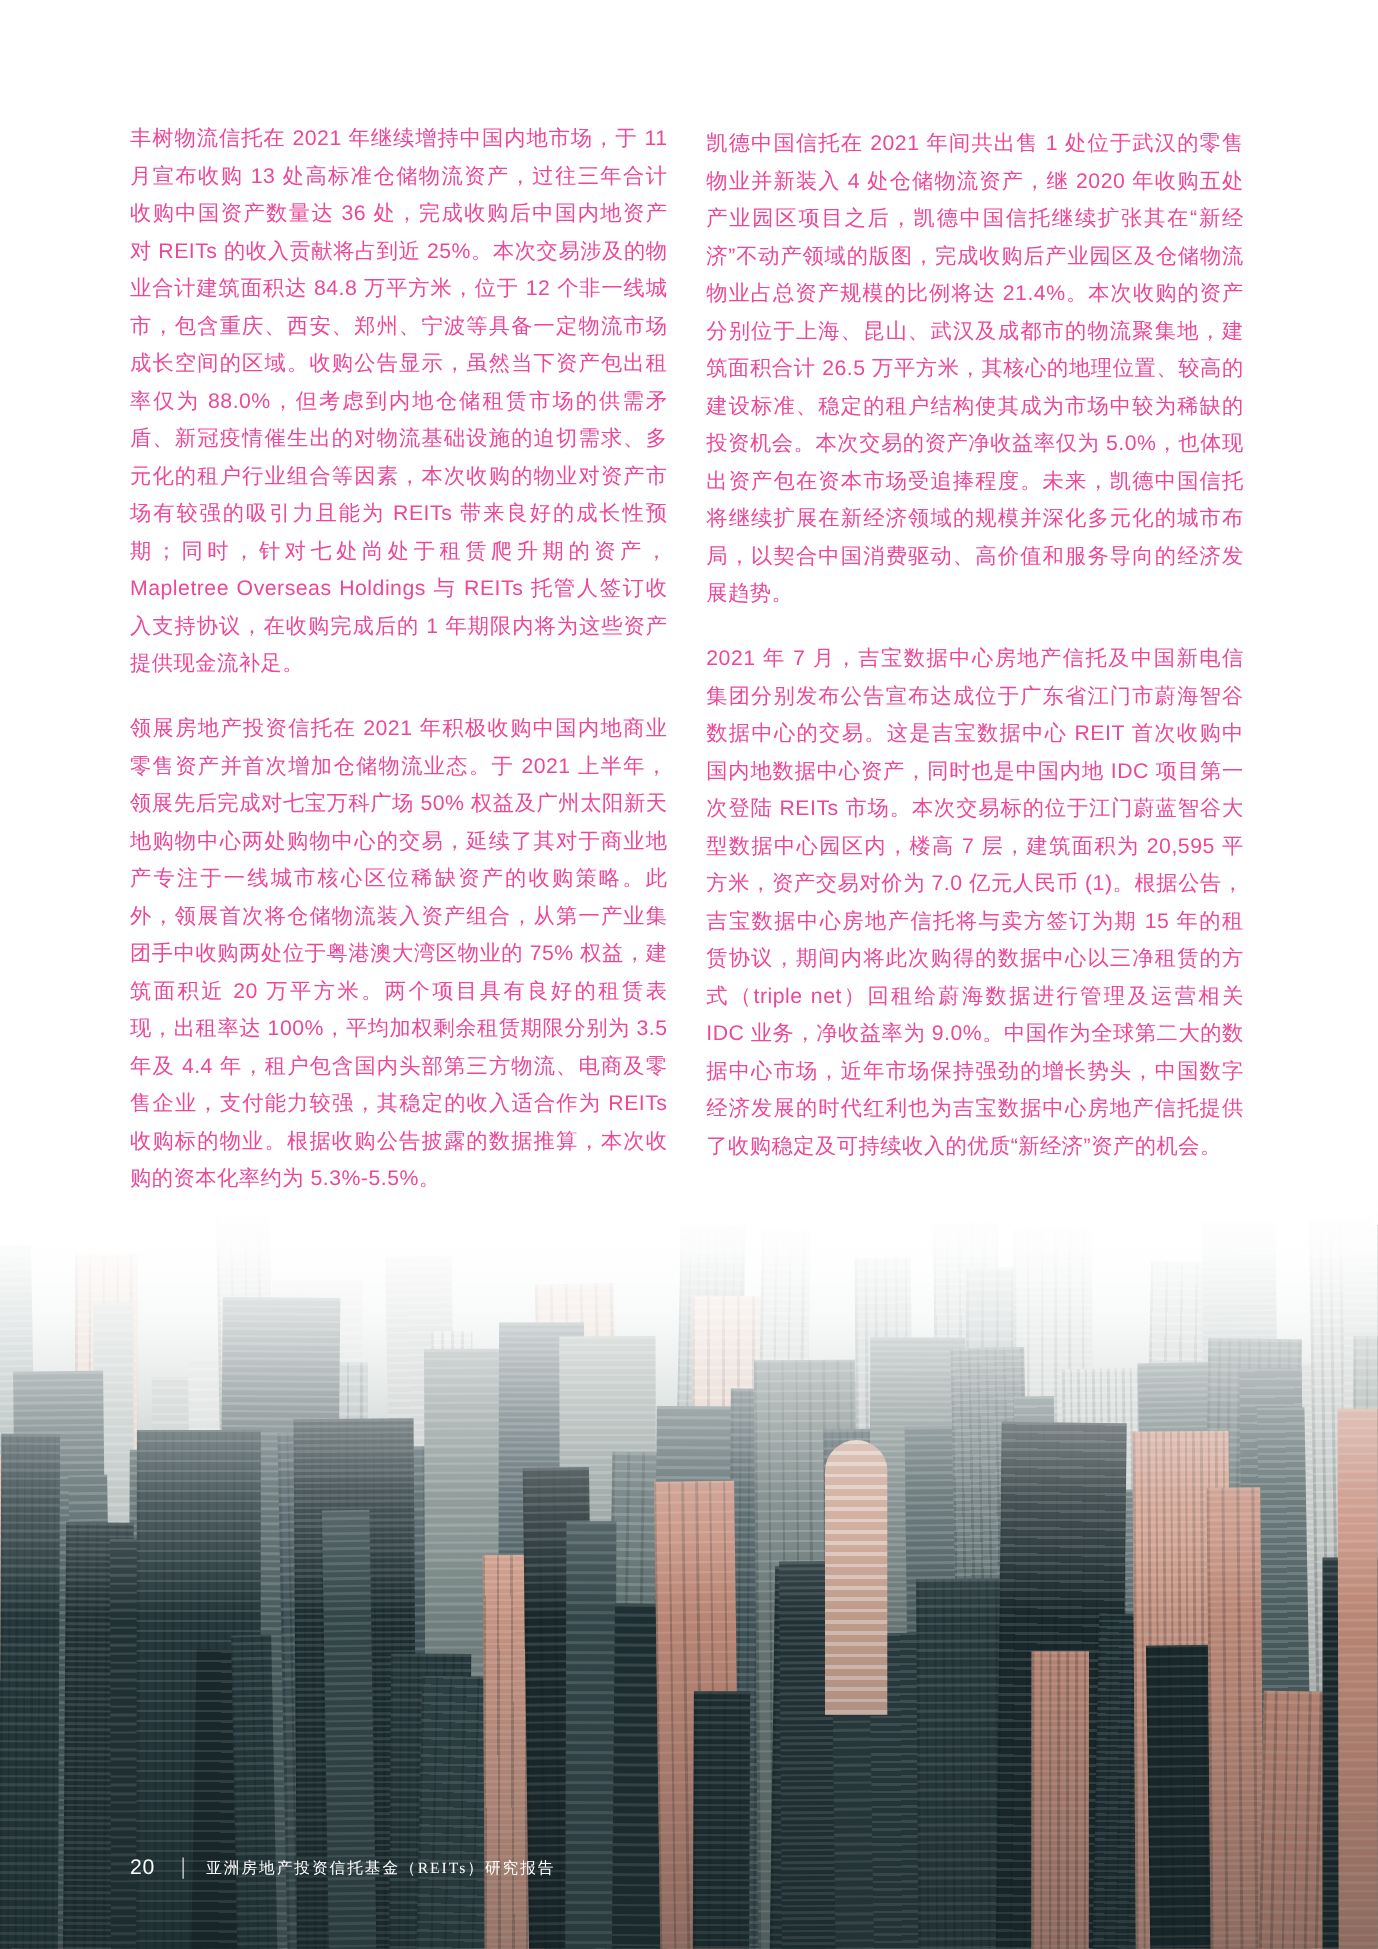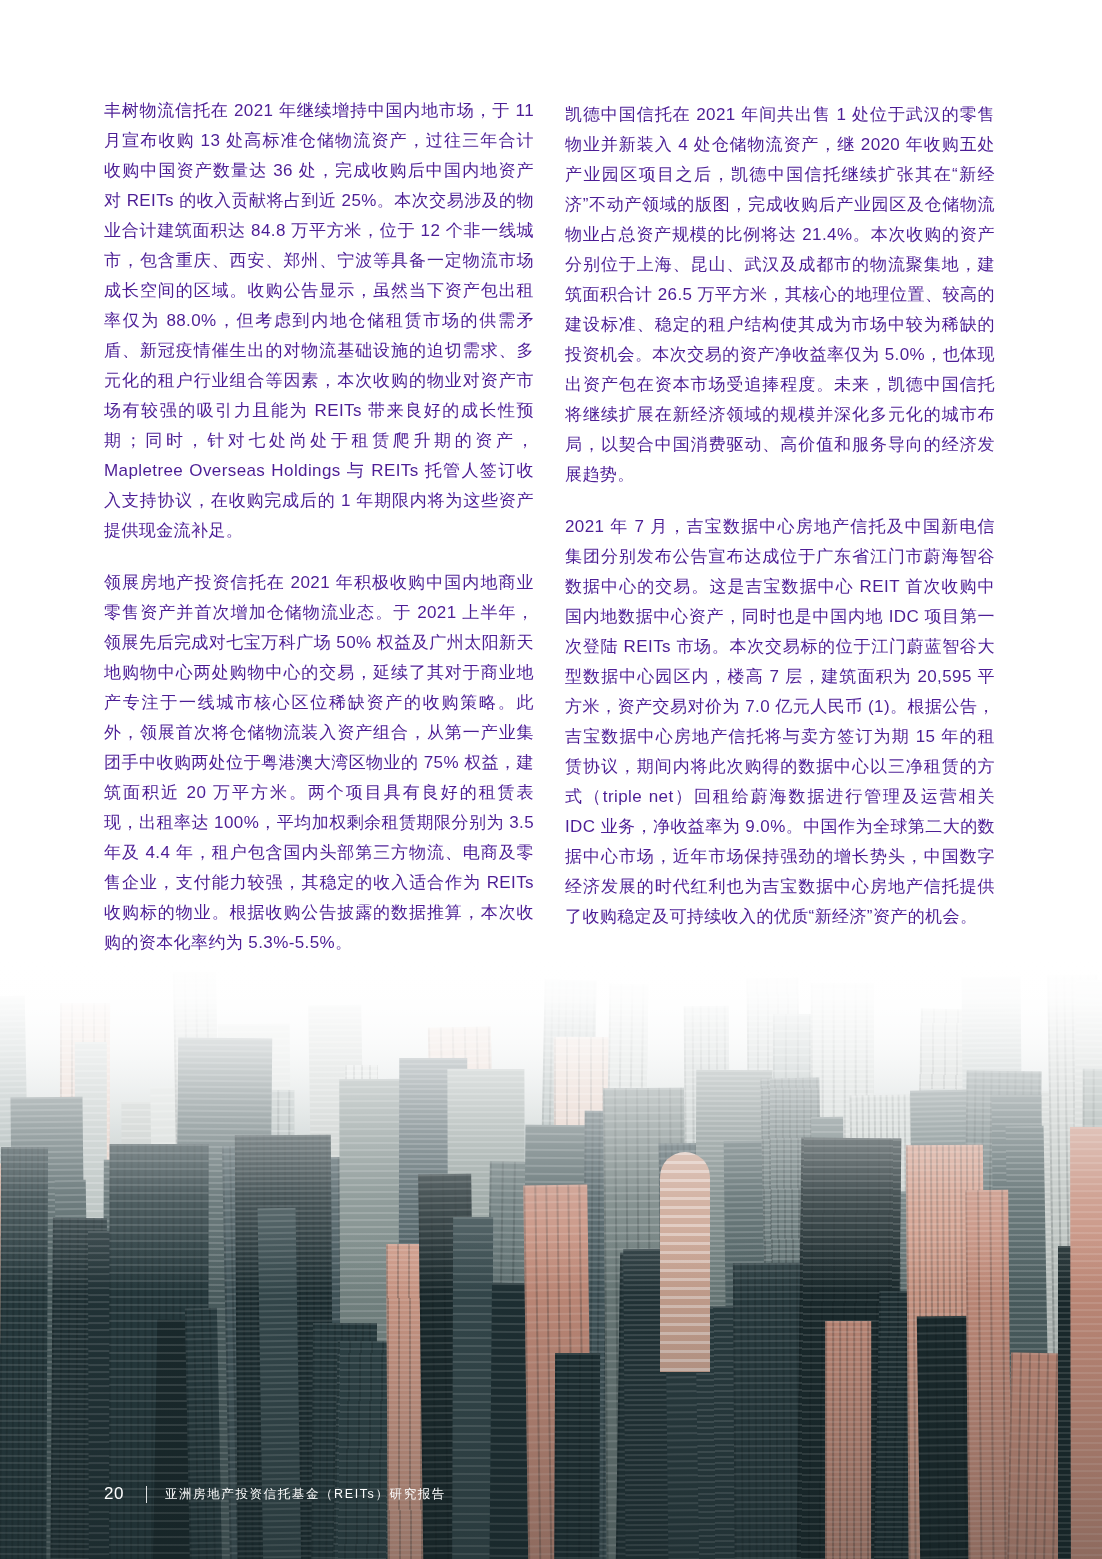--- a/index.html
+++ b/index.html
@@ -7,21 +7,21 @@
     width:1102px;height:1559px;position:relative;background:#ffffff;
     font-family:"Liberation Sans",sans-serif;overflow:hidden;
   }
   .page{position:absolute;inset:0;background:#ffffff;}
   .col{position:absolute;width:430px;}
   .col-left{left:104px;top:96px;}
   .col-right{left:565px;top:100px;}
   .body-text{
     margin:0 0 22px 0;
     font-size:17px;line-height:30px;letter-spacing:0.4px;
-    color:#4c1d95;text-align:justify;font-weight:400;
+    color:#ec4899;text-align:justify;font-weight:400;
   }
   .footnote{
     margin:20px 0 0 0;
     font-size:12.5px;line-height:23px;letter-spacing:0.2px;
     color:#5c6064;font-style:italic;text-align:justify;
   }
   .photo{
     position:absolute;left:0;top:956px;width:1102px;height:603px;margin:0;
     overflow:hidden;
     background:linear-gradient(180deg,#ffffff 0%,#e6eae9 14%,#aab6b5 38%,#56686a 68%,#2c3e3f 100%);
@@ -40,21 +40,21 @@
       rgba(255,255,255,0.48) 28%,
       rgba(255,255,255,0.20) 40%,
       rgba(255,255,255,0) 56%);
   }
   .footer{
     position:absolute;left:104px;top:1484px;z-index:10;
     display:flex;align-items:center;color:#ffffff;
   }
   .pagenum{font-size:17px;letter-spacing:0.5px;}
   .sep{display:inline-block;width:1px;height:17px;background:rgba(255,255,255,0.85);margin:0 18px 0 22px;}
-  .rtitle{font-size:12.5px;letter-spacing:1.6px;font-weight:500;}
+  .rtitle{font-size:12.5px;letter-spacing:1.6px;font-weight:500;font-family:Liberation Serif, serif;}
 </style>
 </head>
 <body>
 
 <div class="page">
 
   <section class="col col-left">
     <p class="body-text">丰树物流信托在 2021 年继续增持中国内地市场，于 11 月宣布收购 13 处高标准仓储物流资产，过往三年合计收购中国资产数量达 36 处，完成收购后中国内地资产对 REITs 的收入贡献将占到近 25%。本次交易涉及的物业合计建筑面积达 84.8 万平方米，位于 12 个非一线城市，包含重庆、西安、郑州、宁波等具备一定物流市场成长空间的区域。收购公告显示，虽然当下资产包出租率仅为 88.0%，但考虑到内地仓储租赁市场的供需矛盾、新冠疫情催生出的对物流基础设施的迫切需求、多元化的租户行业组合等因素，本次收购的物业对资产市场有较强的吸引力且能为 REITs 带来良好的成长性预期；同时，针对七处尚处于租赁爬升期的资产，Mapletree Overseas Holdings 与 REITs 托管人签订收入支持协议，在收购完成后的 1 年期限内将为这些资产提供现金流补足。</p>
     <p class="body-text">领展房地产投资信托在 2021 年积极收购中国内地商业零售资产并首次增加仓储物流业态。于 2021 上半年，领展先后完成对七宝万科广场 50% 权益及广州太阳新天地购物中心两处购物中心的交易，延续了其对于商业地产专注于一线城市核心区位稀缺资产的收购策略。此外，领展首次将仓储物流装入资产组合，从第一产业集团手中收购两处位于粤港澳大湾区物业的 75% 权益，建筑面积近 20 万平方米。两个项目具有良好的租赁表现，出租率达 100%，平均加权剩余租赁期限分别为 3.5 年及 4.4 年，租户包含国内头部第三方物流、电商及零售企业，支付能力较强，其稳定的收入适合作为 REITs 收购标的物业。根据收购公告披露的数据推算，本次收购的资本化率约为 5.3%-5.5%。</p>
   </section>

